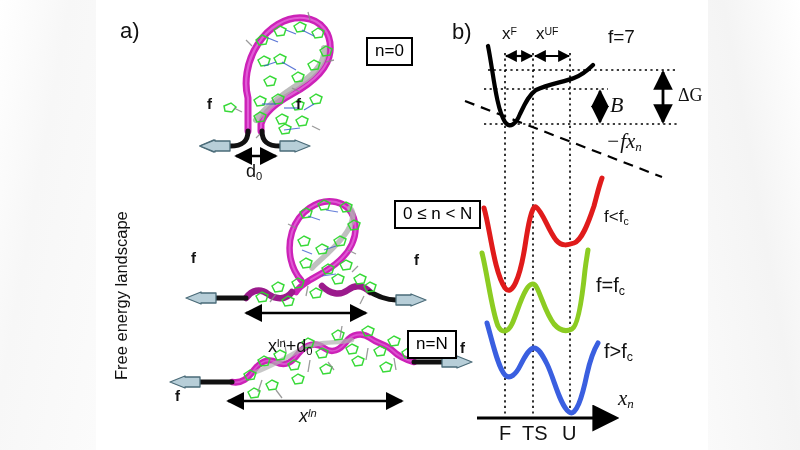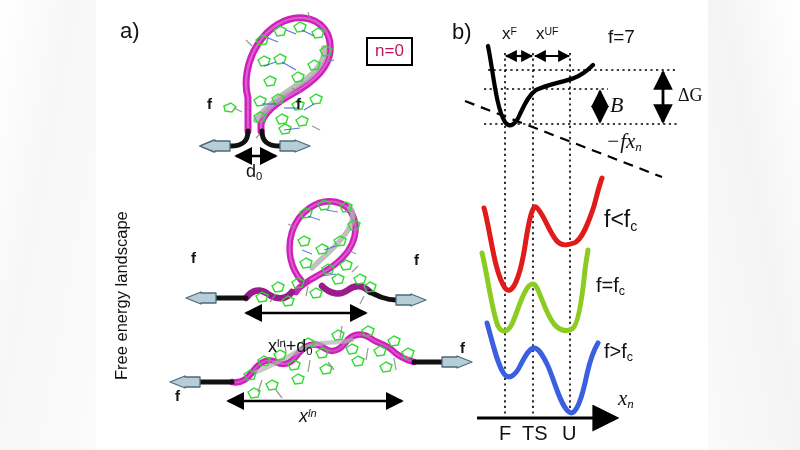--- a/index.html
+++ b/index.html
@@ -13,21 +13,21 @@
   .gutter{position:absolute;top:0;bottom:0;width:96px;
     background:linear-gradient(100deg,#ffffff 0%,#f7f7f7 40%,#fbfbfb 100%);}
   .gutter.left{left:0;}
   .gutter.right{right:0;width:92px;
     background:linear-gradient(260deg,#ffffff 0%,#f4f4f4 45%,#fafafa 100%);}
   .figure{position:absolute;left:96px;top:0;width:612px;height:450px;background:#ffffff;}
   svg{position:absolute;left:0;top:0;}
   .txt{position:absolute;white-space:nowrap;color:#111;line-height:1;}
   .boxlabel{
     position:absolute;border:2px solid #000;background:#fff;
-    padding:2px 7px 3px 7px;font-size:17px;color:#be185d;white-space:nowrap;
+    padding:2px 7px 3px 7px;font-size:17px;color:#000000;white-space:nowrap;
   }
   .fbold{font-weight:bold;font-size:15px;}
   .serif-i{font-family:"Liberation Serif",serif;font-style:italic;}
   .serif{font-family:"Liberation Serif",serif;}
   .ylab{
     position:absolute;transform-origin:0 0;transform:rotate(-90deg);
     font-size:16.5px;color:#111;white-space:nowrap;
   }
   sub{font-size:0.62em;vertical-align:-0.25em;}
   sup{font-size:0.62em;vertical-align:0.42em;}
@@ -289,20 +289,22 @@
 
         <g>
           <line x1="381" y1="418" x2="518" y2="418" stroke="#000" stroke-width="3" marker-end="url(#ahx)"></line>
         </g>
       </g>
     </svg>
 
     <div class="txt" style="left:24px;top:20px;font-size:22px;">a)</div>
 
     <div class="boxlabel" style="left:270px;top:37px;"><span>n=0</span></div>
+    <div class="boxlabel" style="left:298px;top:200px;"><span>0 ≤ n &lt; N</span></div>
+    <div class="boxlabel" style="left:311px;top:330px;"><span>n=N</span></div>
 
     <div class="txt fbold" style="left:111px;top:96px;">f</div>
     <div class="txt fbold" style="left:200px;top:96px;">f</div>
     <div class="txt" style="left:150px;top:162px;font-size:18px;">d<sub>0</sub></div>
 
     <div class="txt fbold" style="left:95px;top:250px;">f</div>
     <div class="txt fbold" style="left:318px;top:252px;">f</div>
     <div class="txt" style="left:172px;top:337px;font-size:18px;text-align:center;">x<sup>ln</sup>+d<sub>0</sub></div>
 
     <div class="txt fbold" style="left:79px;top:388px;">f</div>
@@ -317,21 +319,21 @@
     <div class="txt" style="left:512px;top:27px;font-size:19px;">f=7</div>
 
     <div class="txt serif-i" style="left:514px;top:94px;font-size:22px;">B</div>
 
     <div class="txt serif" style="left:582px;top:86px;font-size:18px;">ΔG</div>
 
     <div class="txt serif-i" style="left:510px;top:131px;font-size:21px;">−<span style="font-style:italic;">fx</span><sub style="font-style:italic;">n</sub></div>
 
     <div class="ylab" style="left:16px;top:380px;">Free energy landscape</div>
 
-    <div class="txt" style="left:508px;top:208px;font-size:23px;">f&lt;f<sub>c</sub></div>
+    <div class="txt" style="left:508px;top:208px;font-size:17px;">f&lt;f<sub>c</sub></div>
     <div class="txt" style="left:500px;top:275px;font-size:20px;">f=f<sub>c</sub></div>
     <div class="txt" style="left:508px;top:341px;font-size:20px;">f&gt;f<sub>c</sub></div>
 
     <div class="txt serif-i" style="left:482px;top:388px;font-size:21px;margin-left:40px;">x<sub>n</sub></div>
 
     <div class="txt" style="left:403px;top:423px;font-size:20px;">F</div>
     <div class="txt" style="left:426px;top:423px;font-size:20px;">TS</div>
     <div class="txt" style="left:466px;top:423px;font-size:20px;">U</div>
 
   </div>

